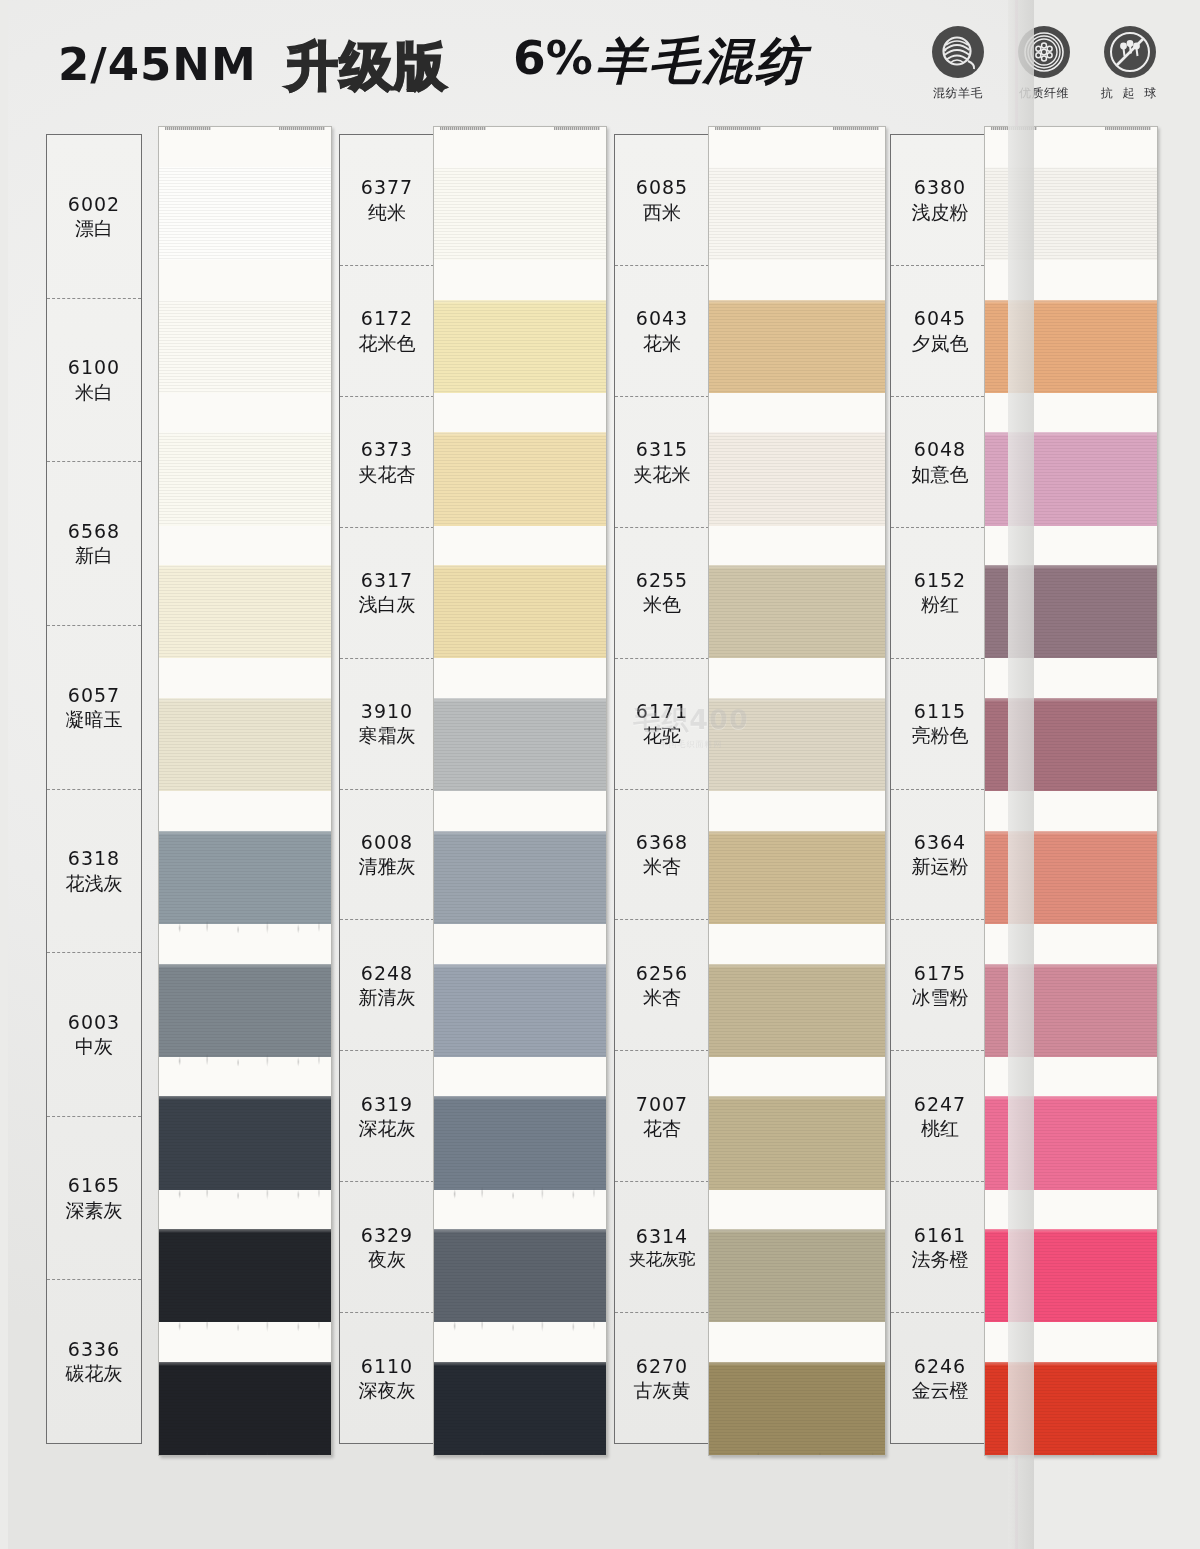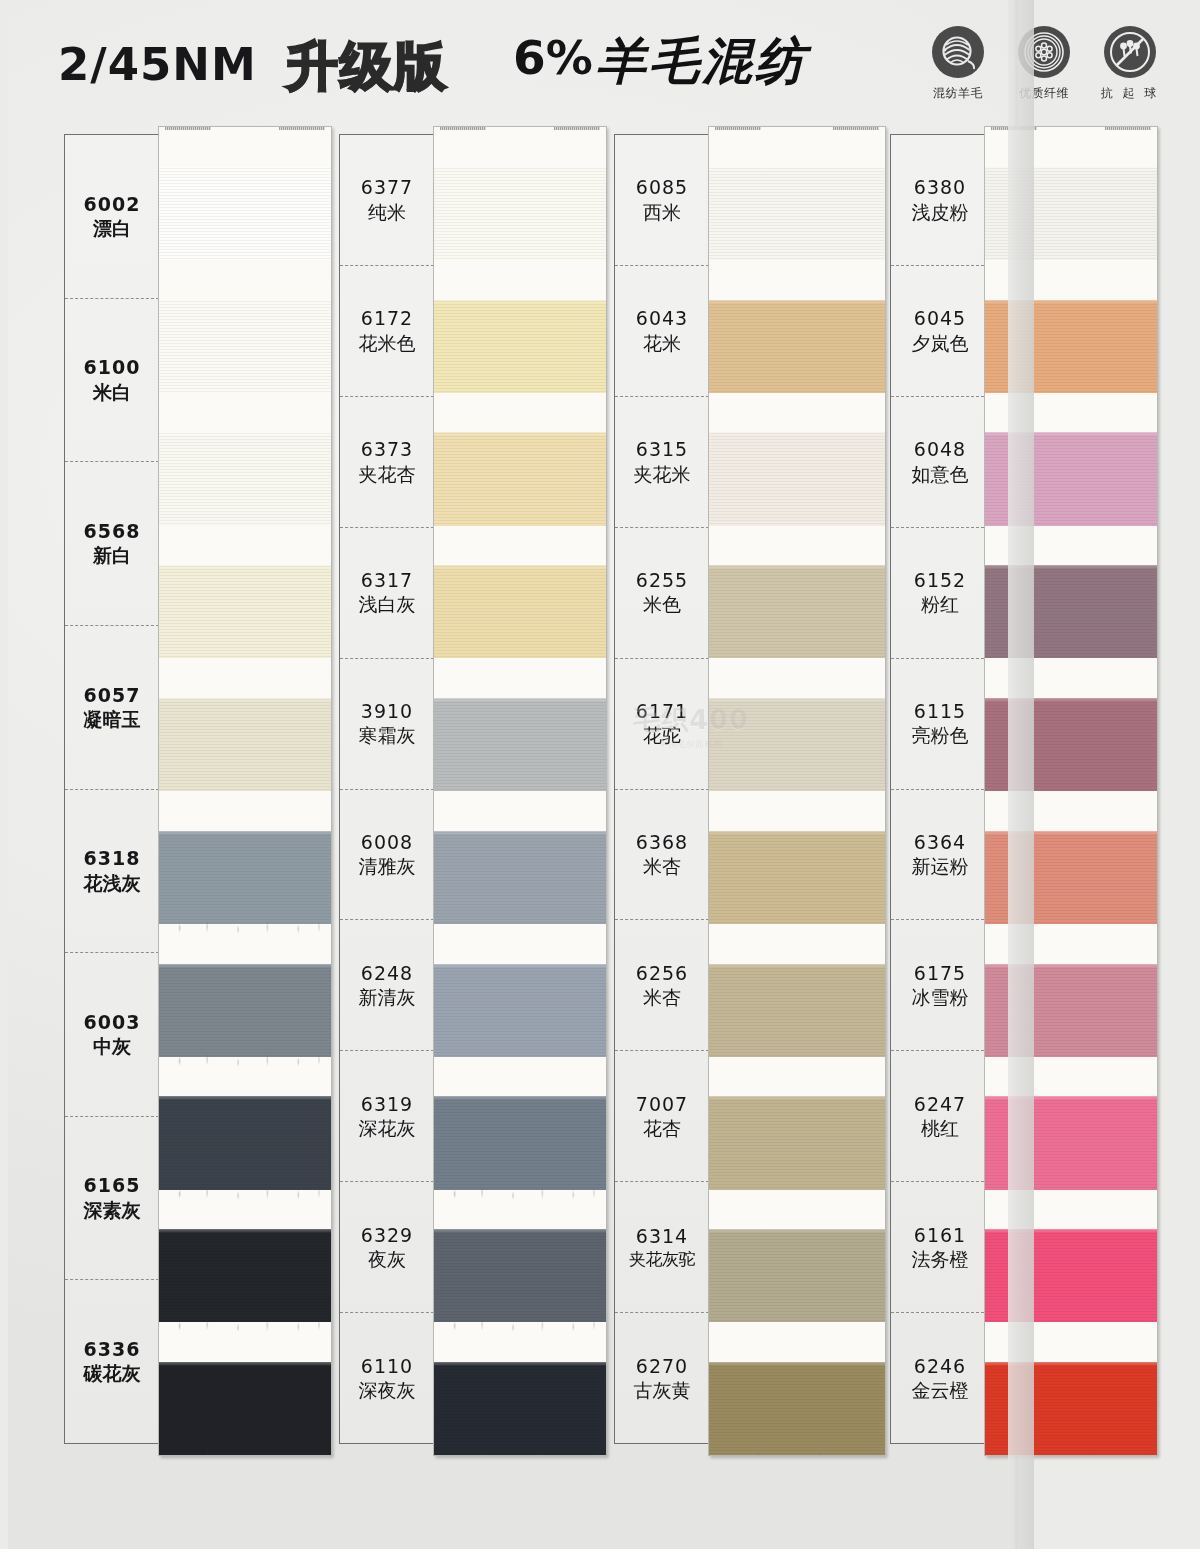--- a/index.html
+++ b/index.html
@@ -243,21 +243,21 @@
             </g>
           </svg>
         </div>
         <div class="badge-label spaced">抗 起 球</div>
       </div>
     </div>
   </div>
 
   <div id="grid">
       <div class="colgroup" style="left: 0px;">
-        <div class="label-col" style="left: 56px; width: 96px; font-weight: bold;">
+        <div class="label-col" style="left: 38px; width: 96px;">
           <div class="lab">
             <div class="lab-code">6002</div>
             <div class="lab-name">漂白</div>
           </div>
           <div class="lab">
             <div class="lab-code">6100</div>
             <div class="lab-name">米白</div>
           </div>
           <div class="lab">
             <div class="lab-code">6568</div>

